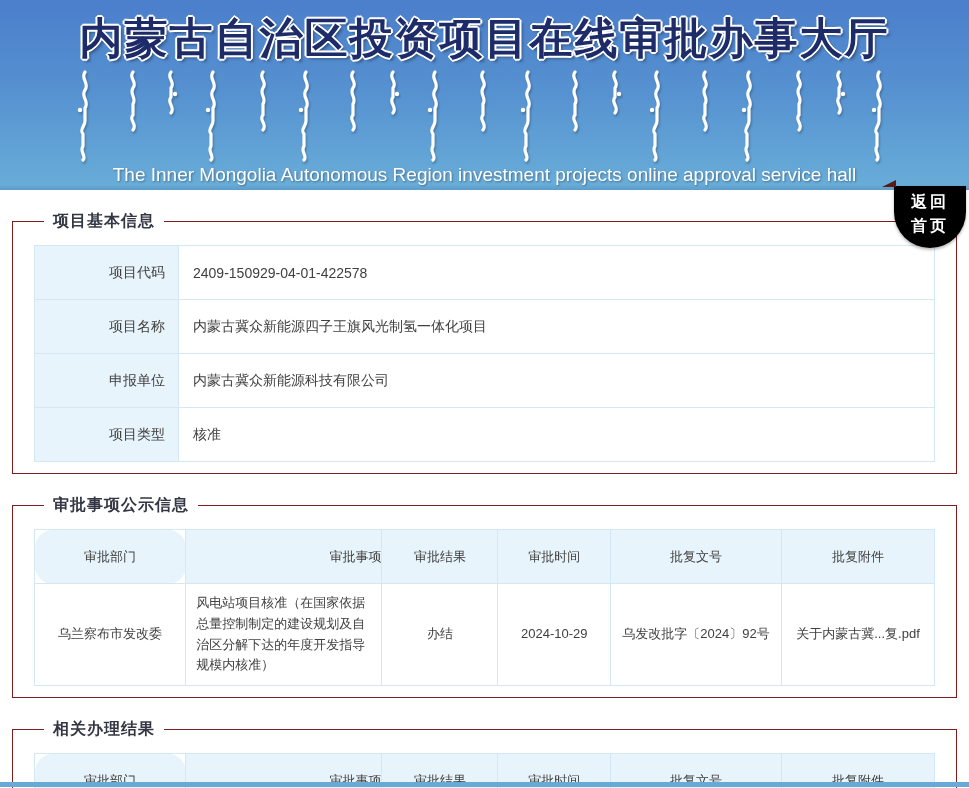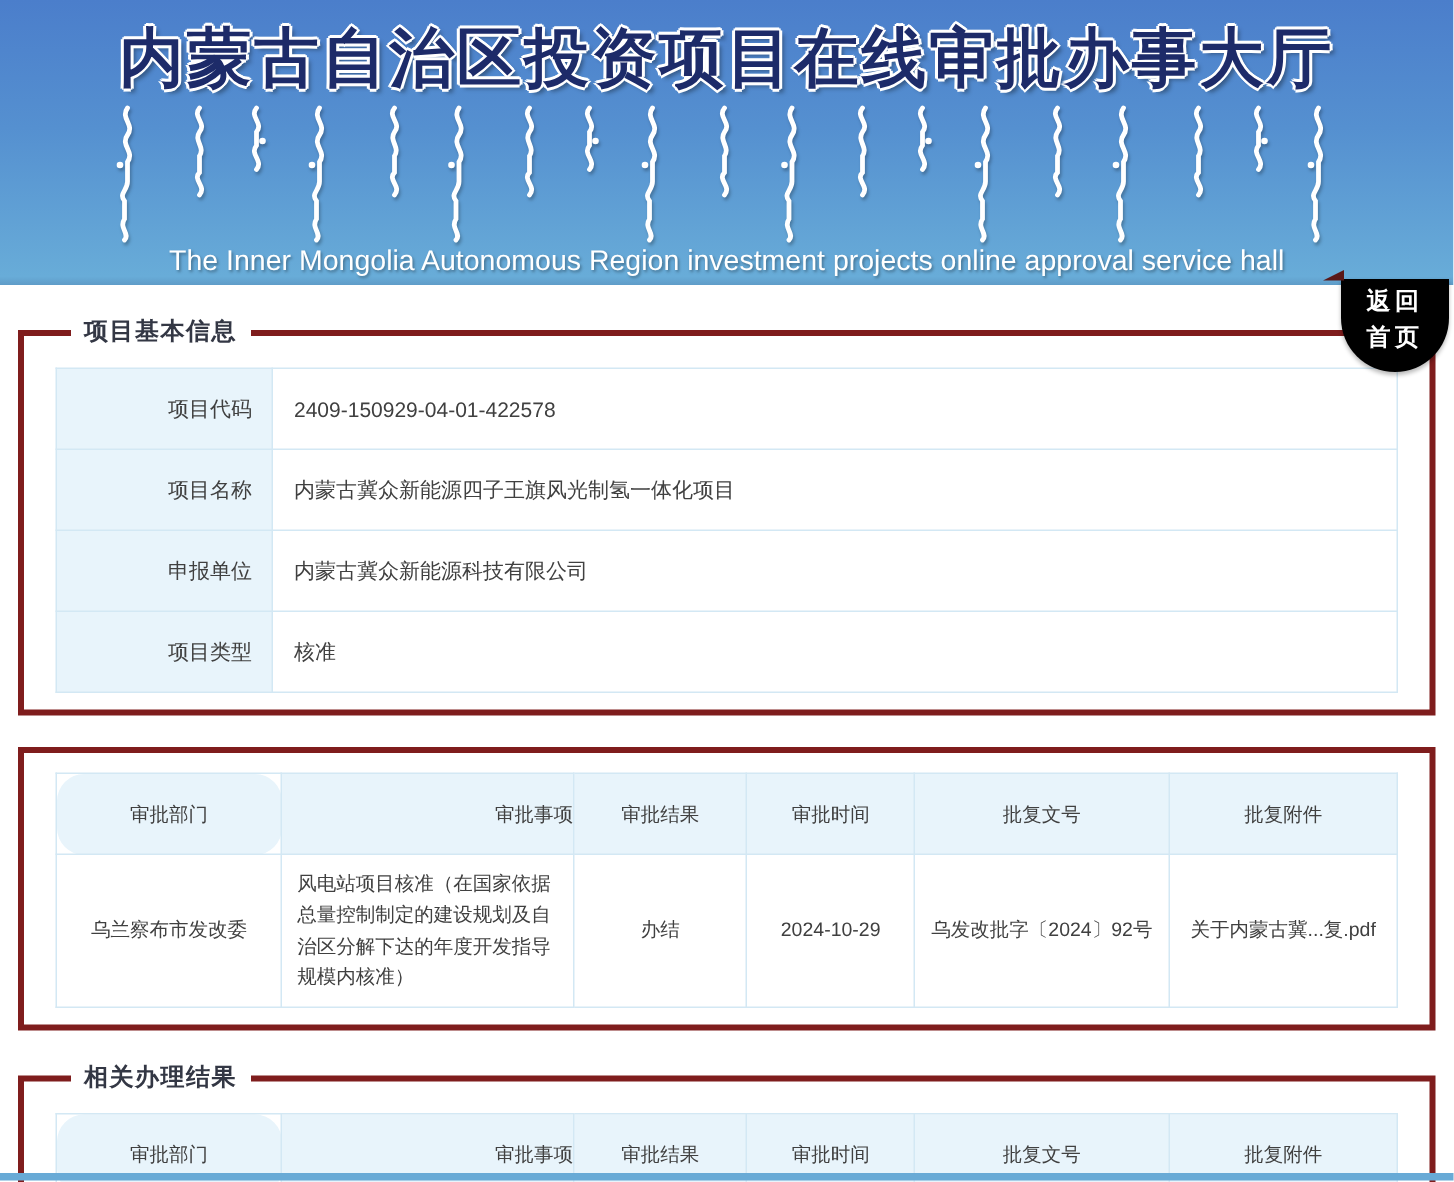--- a/index.html
+++ b/index.html
@@ -39,21 +39,21 @@
   }
   .home-btn::before{
     content:""; position:absolute; top:-6px; left:-12px;
     width:0; height:0;
     border-bottom:7px solid #5a1818; border-left:14px solid transparent;
   }
 
   
   .content{ padding:0 0 0 0; }
   fieldset{
-    margin:21px 12px 0 12px; border:4px solid #7f1d1d; padding:13px 21px 11px 21px;
+    margin:21px 12px 0 12px; border:1px solid #7f1d1d; padding:13px 21px 11px 21px;
     background:#fff;
   }
   legend{
     margin-left:10px; padding:0 9px; font-size:16px; font-weight:bold;
     color:#333744; letter-spacing:1px;
   }
 
   table{ width:100%; border-collapse:collapse; table-layout:fixed; }
   td,th{ border:1px solid #d3e8f4; color:#404040; }
 
@@ -149,20 +149,21 @@
         </tr>
         <tr>
           <td class="lbl">项目类型</td>
           <td class="val">核准</td>
         </tr>
       </tbody>
     </table>
   </fieldset>
 
   <fieldset>
+    <legend>审批事项公示信息</legend>
     <table class="t-grid">
       <thead>
         <tr>
           <th class="w-dept">审批部门</th>
           <th class="w-item al">审批事项</th>
           <th class="w-result">审批结果</th>
           <th class="w-time">审批时间</th>
           <th class="w-docno">批复文号</th>
           <th class="w-attach">批复附件</th>
         </tr>

